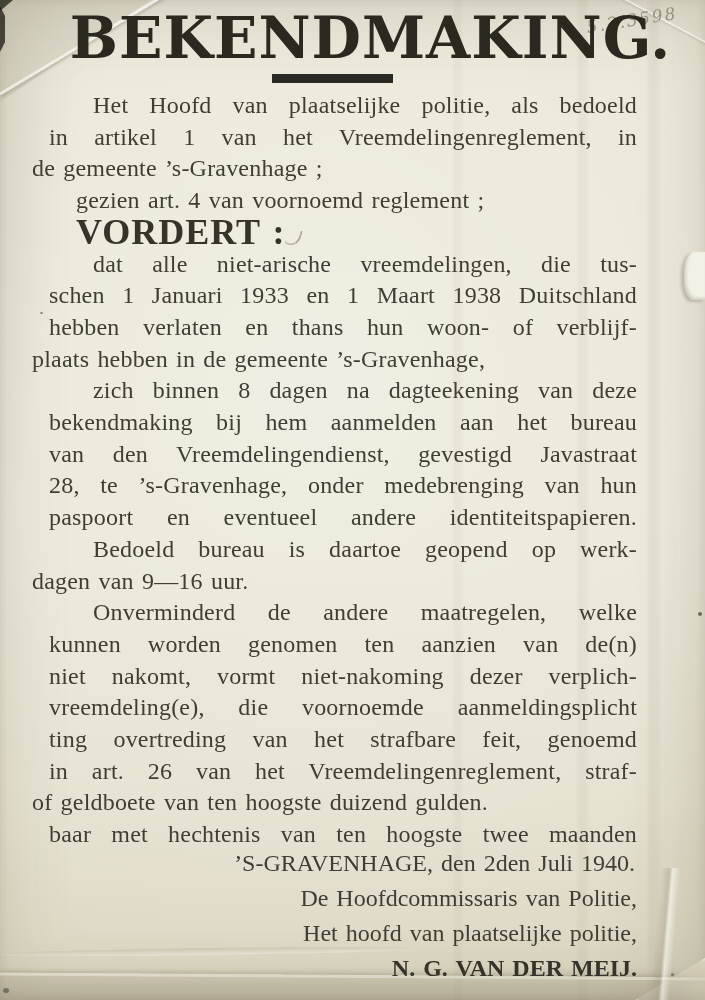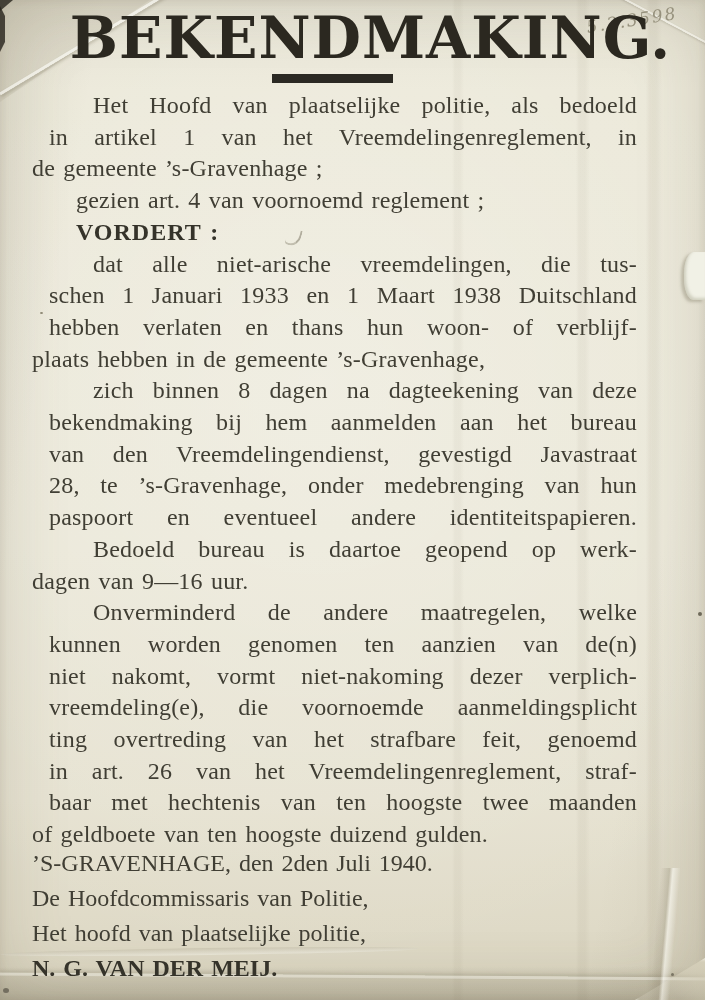--- a/index.html
+++ b/index.html
@@ -61,22 +61,22 @@
       letter-spacing:2px;color:#96917d;}
   .title{position:absolute;left:0;top:8px;width:100%;text-align:center;padding-left:36px;
       box-sizing:border-box;font-family:"DejaVu Serif",serif;font-weight:bold;
       font-size:57px;line-height:60px;letter-spacing:1px;color:#2b2820;}
   .divider{position:absolute;left:272px;top:74px;width:121px;height:9px;background:#2b2923;}
   .body-text{position:absolute;left:32px;top:90px;width:605px;
       font-size:24px;line-height:31.7px;color:#403e34;letter-spacing:0.2px;}
   .body-text .line{word-spacing:2px;}
   .body-text .line.j{text-align:justify;text-align-last:justify;margin-left:17px;}
   .body-text .line.ind{padding-left:44px;}
-  .body-text .line.vordert{font-weight:bold;font-size:24px;letter-spacing:1px;color:#35332a;}
-  .closing{position:absolute;left:32px;top:846px;width:605px;text-align:left;
+  .body-text .line.vordert{font-weight:bold;font-size:36px;letter-spacing:1px;color:#35332a;}
+  .closing{position:absolute;left:32px;top:846px;width:605px;text-align:right;
       font-size:24px;line-height:35px;color:#403e34;word-spacing:2px;}
   .closing .c-line:nth-child(1){margin-right:2px;}
   .closing .c-line:nth-child(4){font-weight:bold;color:#35332a;}
 </style>
 </head>
 <body>
 
 <div class="stage">
   <div class="paper">
     <div class="streaks"></div>
@@ -119,22 +119,22 @@
         <div class="line j">28, te ’s-Gravenhage, onder medebrenging van hun</div>
         <div class="line j">paspoort en eventueel andere identiteitspapieren.</div>
         <div class="line j ind">Bedoeld bureau is daartoe geopend op werk-</div>
         <div class="line">dagen van 9—16 uur.</div>
         <div class="line j ind">Onverminderd de andere maatregelen, welke</div>
         <div class="line j">kunnen worden genomen ten aanzien van de(n)</div>
         <div class="line j">niet nakomt, vormt niet-nakoming dezer verplich-</div>
         <div class="line j">vreemdeling(e), die voornoemde aanmeldingsplicht</div>
         <div class="line j">ting overtreding van het strafbare feit, genoemd</div>
         <div class="line j">in art. 26 van het Vreemdelingenreglement, straf-</div>
+        <div class="line">of geldboete van ten hoogste duizend gulden.</div>
         <div class="line j">baar met hechtenis van ten hoogste twee maanden</div>
-        <div class="line">of geldboete van ten hoogste duizend gulden.</div>
       </div>
 
     <div class="closing" id="closing">
         <div class="c-line">’S-GRAVENHAGE, den 2den Juli 1940.</div>
         <div class="c-line">De Hoofdcommissaris van Politie,</div>
         <div class="c-line">Het hoofd van plaatselijke politie,</div>
         <div class="c-line">N. G. VAN DER MEIJ.</div>
       </div>
   </div>
 </div>

